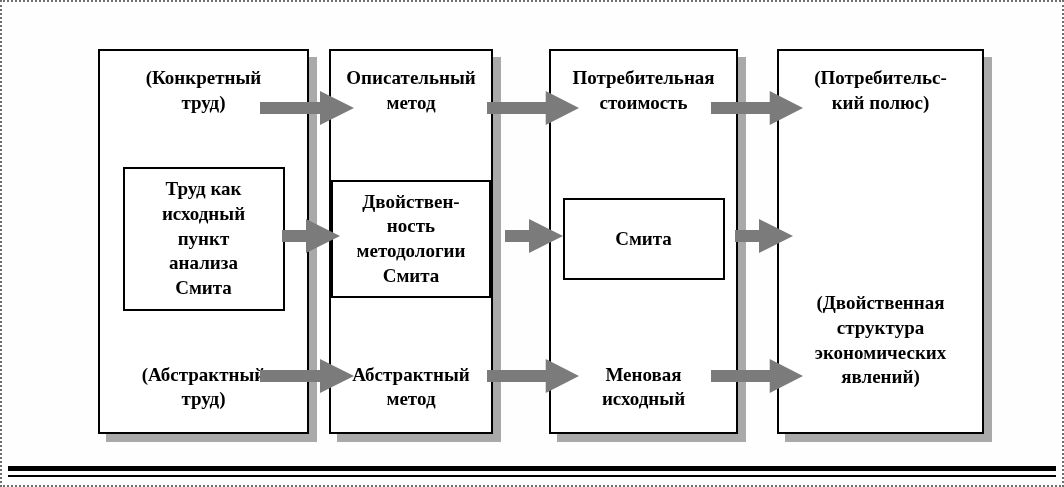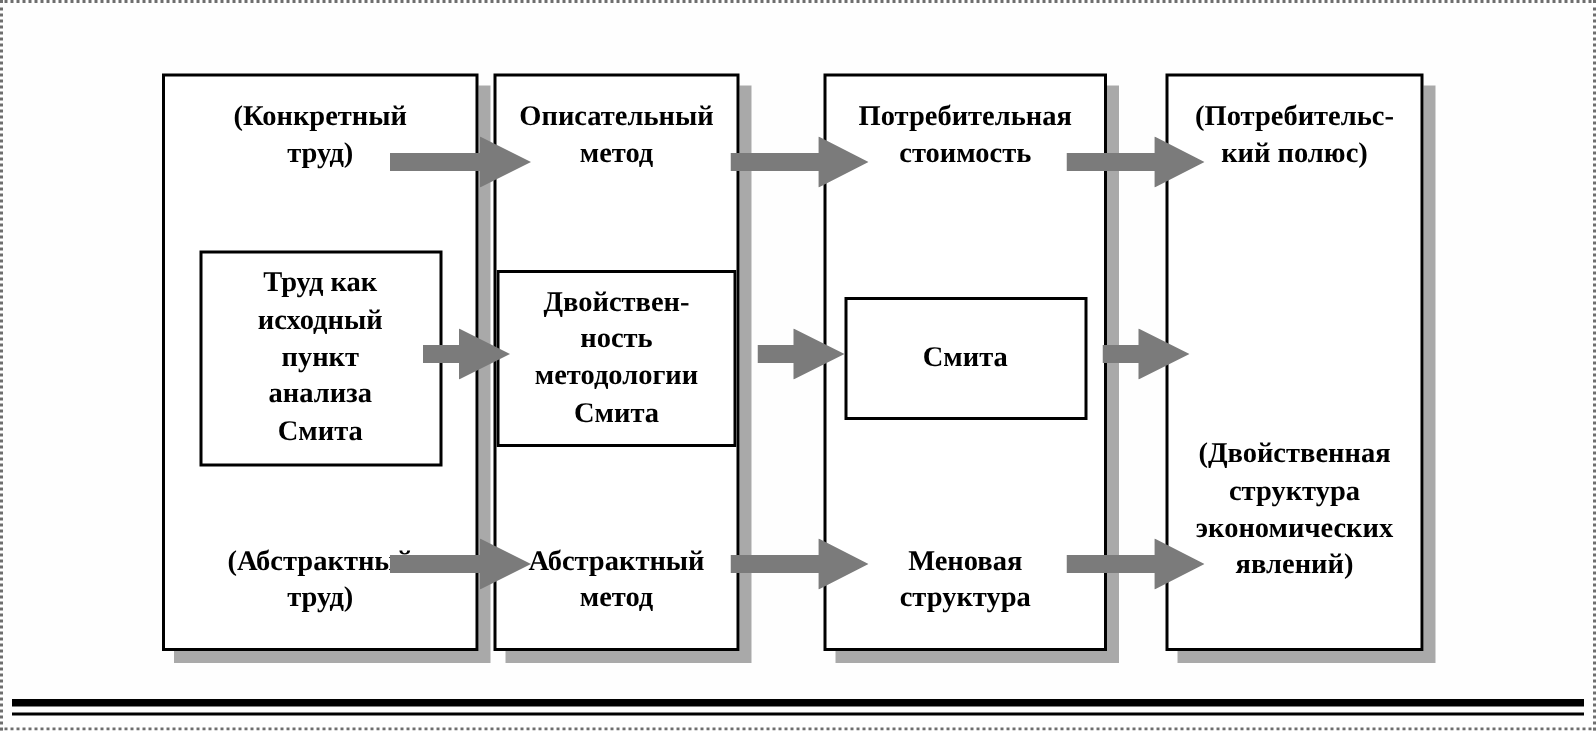--- a/index.html
+++ b/index.html
@@ -22,24 +22,24 @@
     top: 47px;
     height: 385px;
     background: #ffffff;
     border: 2px solid #000000;
     box-shadow: 8px 8px 0 0 #a9a9a9;
     box-sizing: border-box;
     display: flex;
     flex-direction: column;
     z-index: 2;
   }
-  .col-1 { left: 106px;  width: 211px; }
+  .col-1 { left: 96px;  width: 211px; }
   .col-2 { left: 327px; width: 164px; }
   .col-3 { left: 547px; width: 189px; }
-  .col-4 { left: 775px; width: 172px; }
+  .col-4 { left: 775px; width: 207px; }
   .zone {
     flex: 1 1 0;
     display: flex;
     justify-content: center;
     align-items: center;
     min-height: 0;
   }
   .zone-top    { align-items: flex-start; padding-top: 15px; }
   .zone-bottom { align-items: flex-end;  padding-bottom: 20px; }
   .label {
@@ -122,21 +122,21 @@
   <div class="col col-3">
     <div class="zone zone-top">
       <div class="label">Потребительная
 стоимость</div>
     </div>
     <div class="zone">
       <div class="inner-box goods">Смита</div>
     </div>
     <div class="zone zone-bottom">
       <div class="label">Меновая
-структура</div>
+исходный</div>
     </div>
   </div>
 
   <div class="col col-4">
     <div class="zone zone-top">
       <div class="label">(Потребительс-
 кий полюс)</div>
     </div>
     <div class="zone">
       <div class="label">(Двойственная

